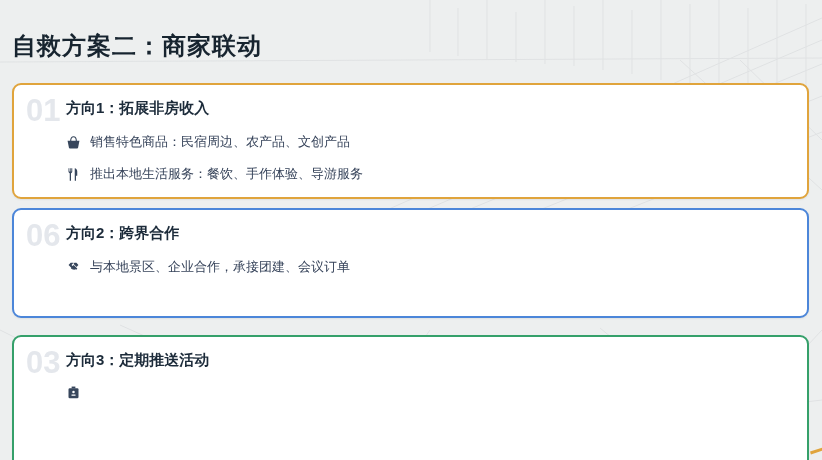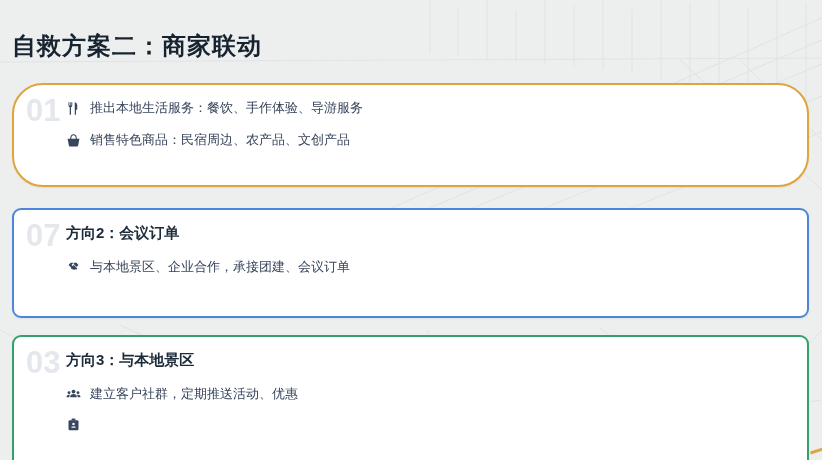--- a/index.html
+++ b/index.html
@@ -28,21 +28,21 @@
   .card{
     position:absolute;
     left:12px;
     width:797px;
     background:#ffffff;
     border:2px solid var(--accent,#ccc);
     border-radius:9px;
     box-shadow:0 1px 2px rgba(0,0,0,0.06);
     box-sizing:border-box;
   }
-  .card-1{top:83px;height:104px;border-radius:31px;}
+  .card-1{top:83px;height:116px;}
   .card-2{top:208px;height:110px;}
   .card-3{top:335px;height:136px;}
   .card-number{
     position:absolute;
     left:12px;top:10px;
     font-size:31px;
     font-weight:bold;
     color:#e4e7ec;
     line-height:1;
   }
@@ -115,73 +115,62 @@
       <line x1="822" y1="330" x2="700" y2="460"></line>
       <line x1="360" y1="455" x2="822" y2="400"></line>
     </g>
   </svg>
 
   <h1 class="page-title">自救方案二：商家联动</h1>
 
   <div class="card card-1" style="--accent: #e0a43c;">
     <div class="card-number">01</div>
     <div class="card-content">
+      <div class="card-heading">方向1：拓展非房收入</div>
+      <div class="bullet">
+        <span class="icon">
+          <svg viewBox="0 0 24 24">
+            <path fill="currentColor" d="M2.5 9h19l-2.2 11.2a1.6 1.6 0 0 1-1.57 1.3H6.27a1.6 1.6 0 0 1-1.57-1.3L2.5 9z"></path>
+            <path fill="none" stroke="currentColor" stroke-width="1.8" d="M7.5 9.5c0-4 1.9-6.8 4.5-6.8s4.5 2.8 4.5 6.8"></path>
+          </svg>
+        </span>
+        <span>销售特色商品：民宿周边、农产品、文创产品</span>
+      </div>
       <div class="bullet">
         <span class="icon">
           <svg viewBox="0 0 24 24" fill="currentColor">
             <path d="M4 2v5c0 1.3.84 2.4 2 2.82V22h2V9.82C9.16 9.4 10 8.3 10 7V2H8.5v5h-1V2H6v5H5V2H4z"></path>
             <path d="M14 2v20h2v-8h2V7c0-2.76-1.79-5-4-5z"></path>
           </svg>
         </span>
         <span>推出本地生活服务：餐饮、手作体验、导游服务</span>
       </div>
-      <div class="bullet">
-        <span class="icon">
-          <svg viewBox="0 0 24 24">
-            <path fill="currentColor" d="M2.5 9h19l-2.2 11.2a1.6 1.6 0 0 1-1.57 1.3H6.27a1.6 1.6 0 0 1-1.57-1.3L2.5 9z"></path>
-            <path fill="none" stroke="currentColor" stroke-width="1.8" d="M7.5 9.5c0-4 1.9-6.8 4.5-6.8s4.5 2.8 4.5 6.8"></path>
-          </svg>
-        </span>
-        <span>销售特色商品：民宿周边、农产品、文创产品</span>
-      </div>
     </div>
   </div>
 
   <div class="card card-2" style="--accent: #4c86d9;">
-    <div class="card-number">07</div>
+    <div class="card-number">06</div>
     <div class="card-content">
-      <div class="card-heading">方向2：会议订单</div>
+      <div class="card-heading">方向2：跨界合作</div>
       <div class="bullet">
         <span class="icon">
           <svg viewBox="0 0 24 24" fill="currentColor">
             <path d="M12.2 4.5 9.5 7.2a1.25 1.25 0 0 0 1.77 1.77l1.06-1.06 5.3 5.3a1.25 1.25 0 0 1-1.76 1.77l-.36-.35-.7.7a1.25 1.25 0 0 1-1.77 0l-.35-.35-.36.35a1.25 1.25 0 0 1-1.77-1.77l-.35.36A1.25 1.25 0 0 1 8.4 12.2L4.1 7.9l3.3-3.4h4.8z"></path>
             <path d="M13.5 4.5h3.2l3.2 3.3-3.1 3.2-5-5 1.7-1.5z"></path>
           </svg>
         </span>
         <span>与本地景区、企业合作，承接团建、会议订单</span>
       </div>
     </div>
   </div>
 
   <div class="card card-3" style="--accent: #35a06a;">
     <div class="card-number">03</div>
     <div class="card-content">
-      <div class="card-heading">方向3：与本地景区</div>
-      <div class="bullet">
-        <span class="icon">
-          <svg viewBox="0 0 24 24" fill="currentColor">
-            <circle cx="12" cy="7.2" r="3"></circle>
-            <circle cx="4.8" cy="9" r="2.3"></circle>
-            <circle cx="19.2" cy="9" r="2.3"></circle>
-            <path d="M12 11.2c-2.9 0-5.2 1.7-5.2 3.8v1.5h10.4V15c0-2.1-2.3-3.8-5.2-3.8z"></path>
-            <path d="M4.8 12.4c-2.1 0-3.8 1.3-3.8 2.8v1.3h4.4V15c0-1 .5-1.9 1.2-2.5-.5-.1-1.1-.1-1.8-.1zM19.2 12.4c-.7 0-1.3 0-1.8.1.7.6 1.2 1.5 1.2 2.5v1.5H23v-1.3c0-1.5-1.7-2.8-3.8-2.8z"></path>
-          </svg>
-        </span>
-        <span>建立客户社群，定期推送活动、优惠</span>
-      </div>
+      <div class="card-heading">方向3：定期推送活动</div>
       <div class="bullet">
         <span class="icon">
           <svg viewBox="0 0 24 24">
             <path fill="currentColor" d="M9 2.5h6v3H9z"></path>
             <rect fill="currentColor" x="4" y="5" width="16" height="16" rx="2"></rect>
             <circle fill="#ffffff" cx="12" cy="11" r="2"></circle>
             <rect fill="#ffffff" x="8.5" y="15" width="7" height="2" rx="1"></rect>
           </svg>
         </span>
       </div>

